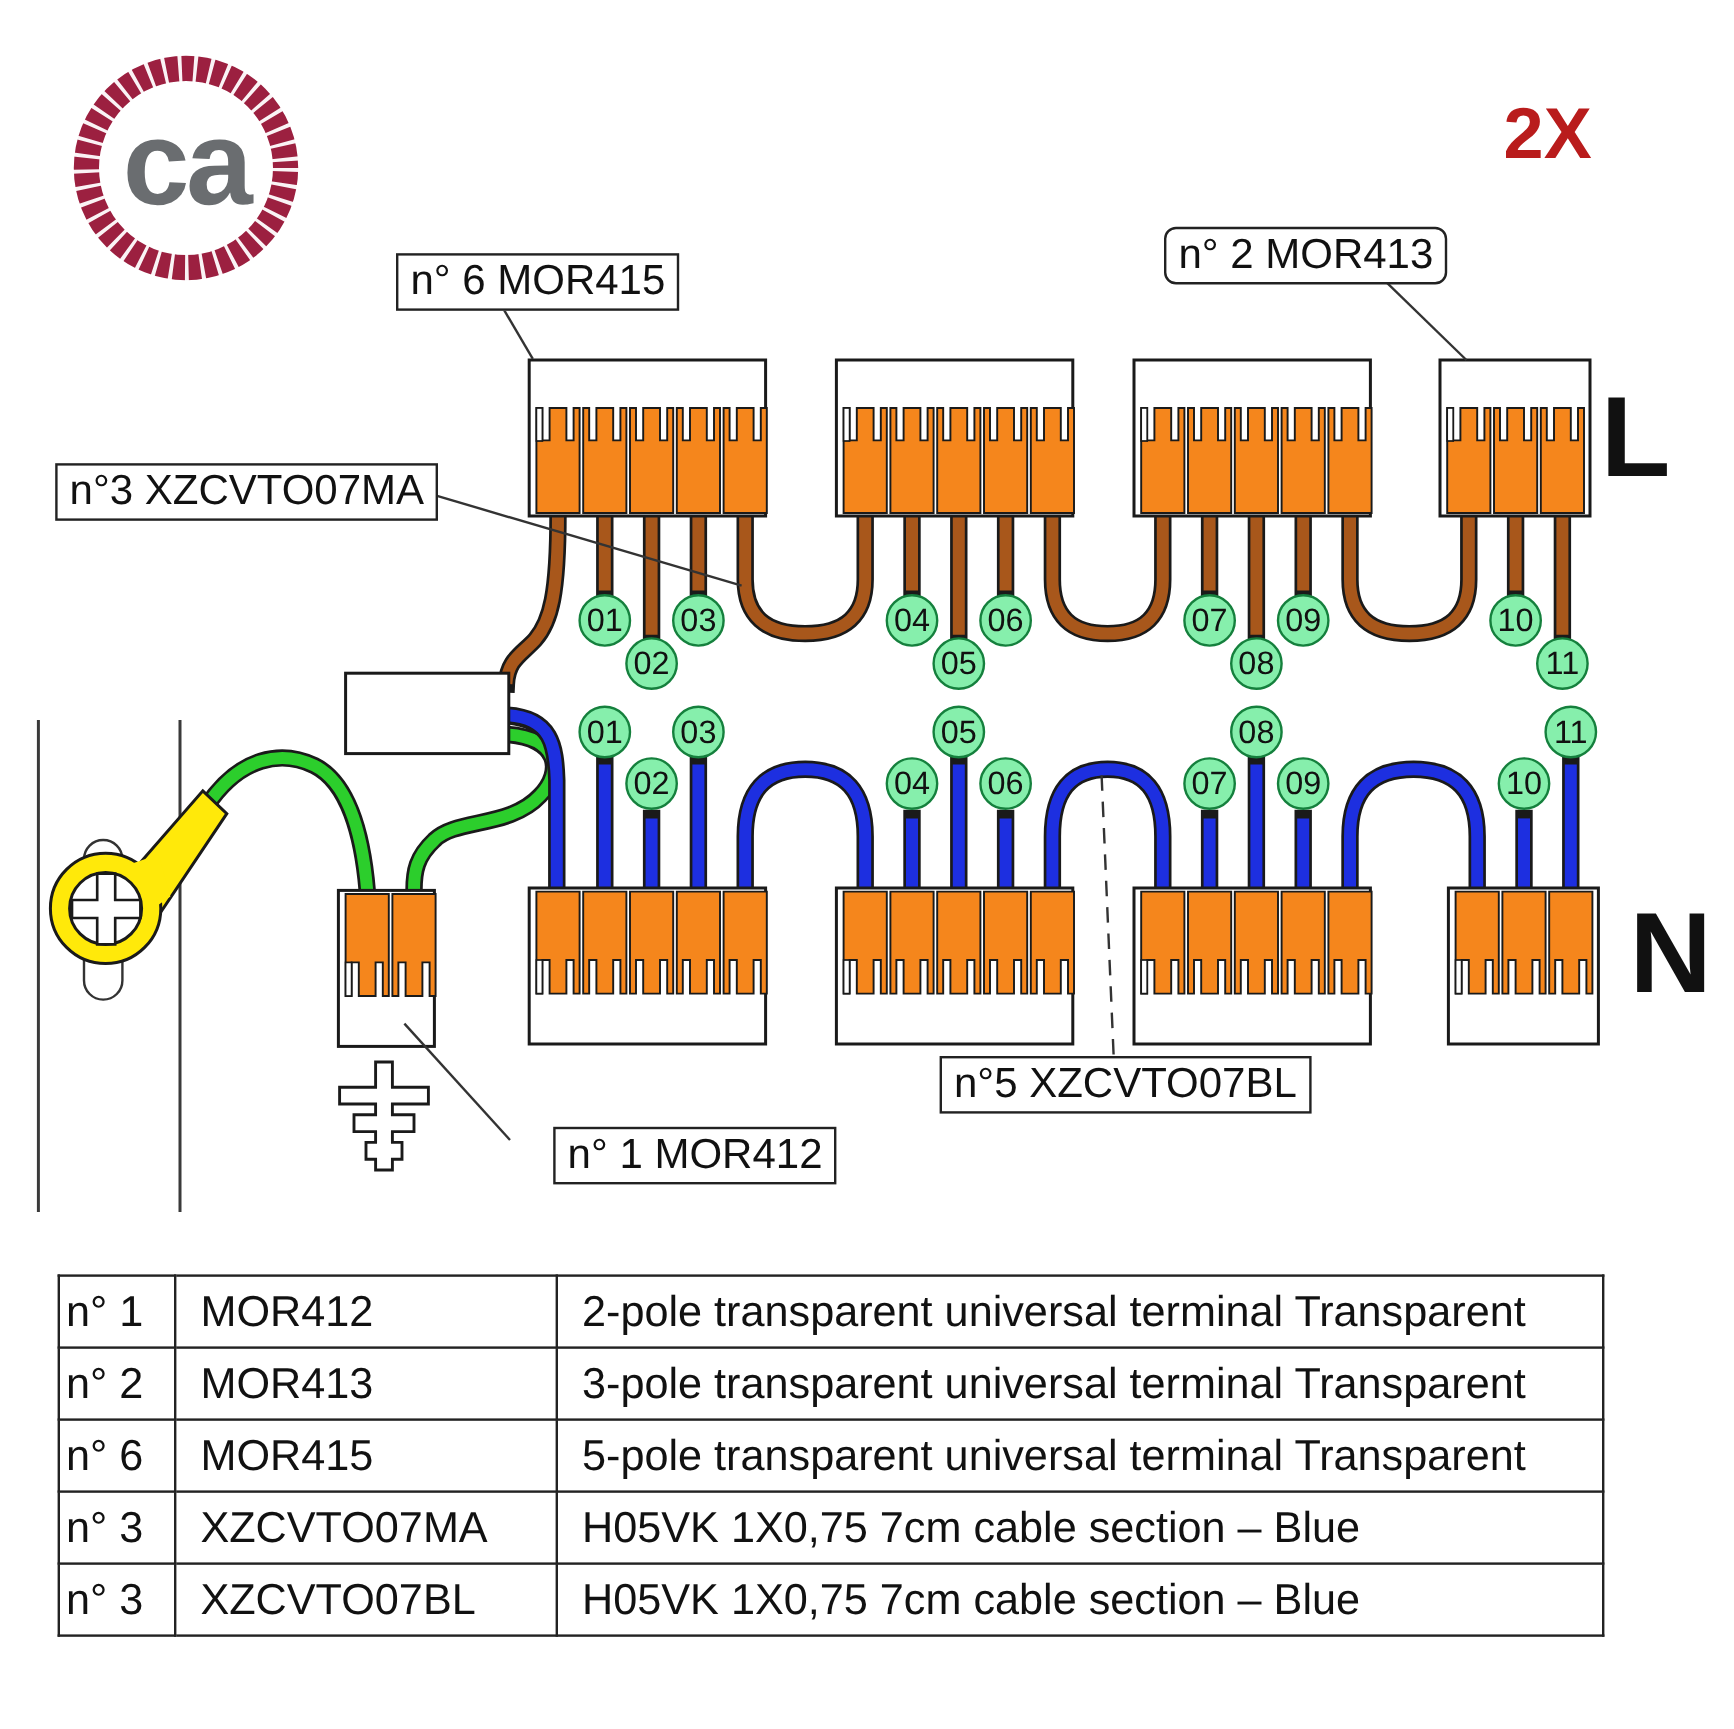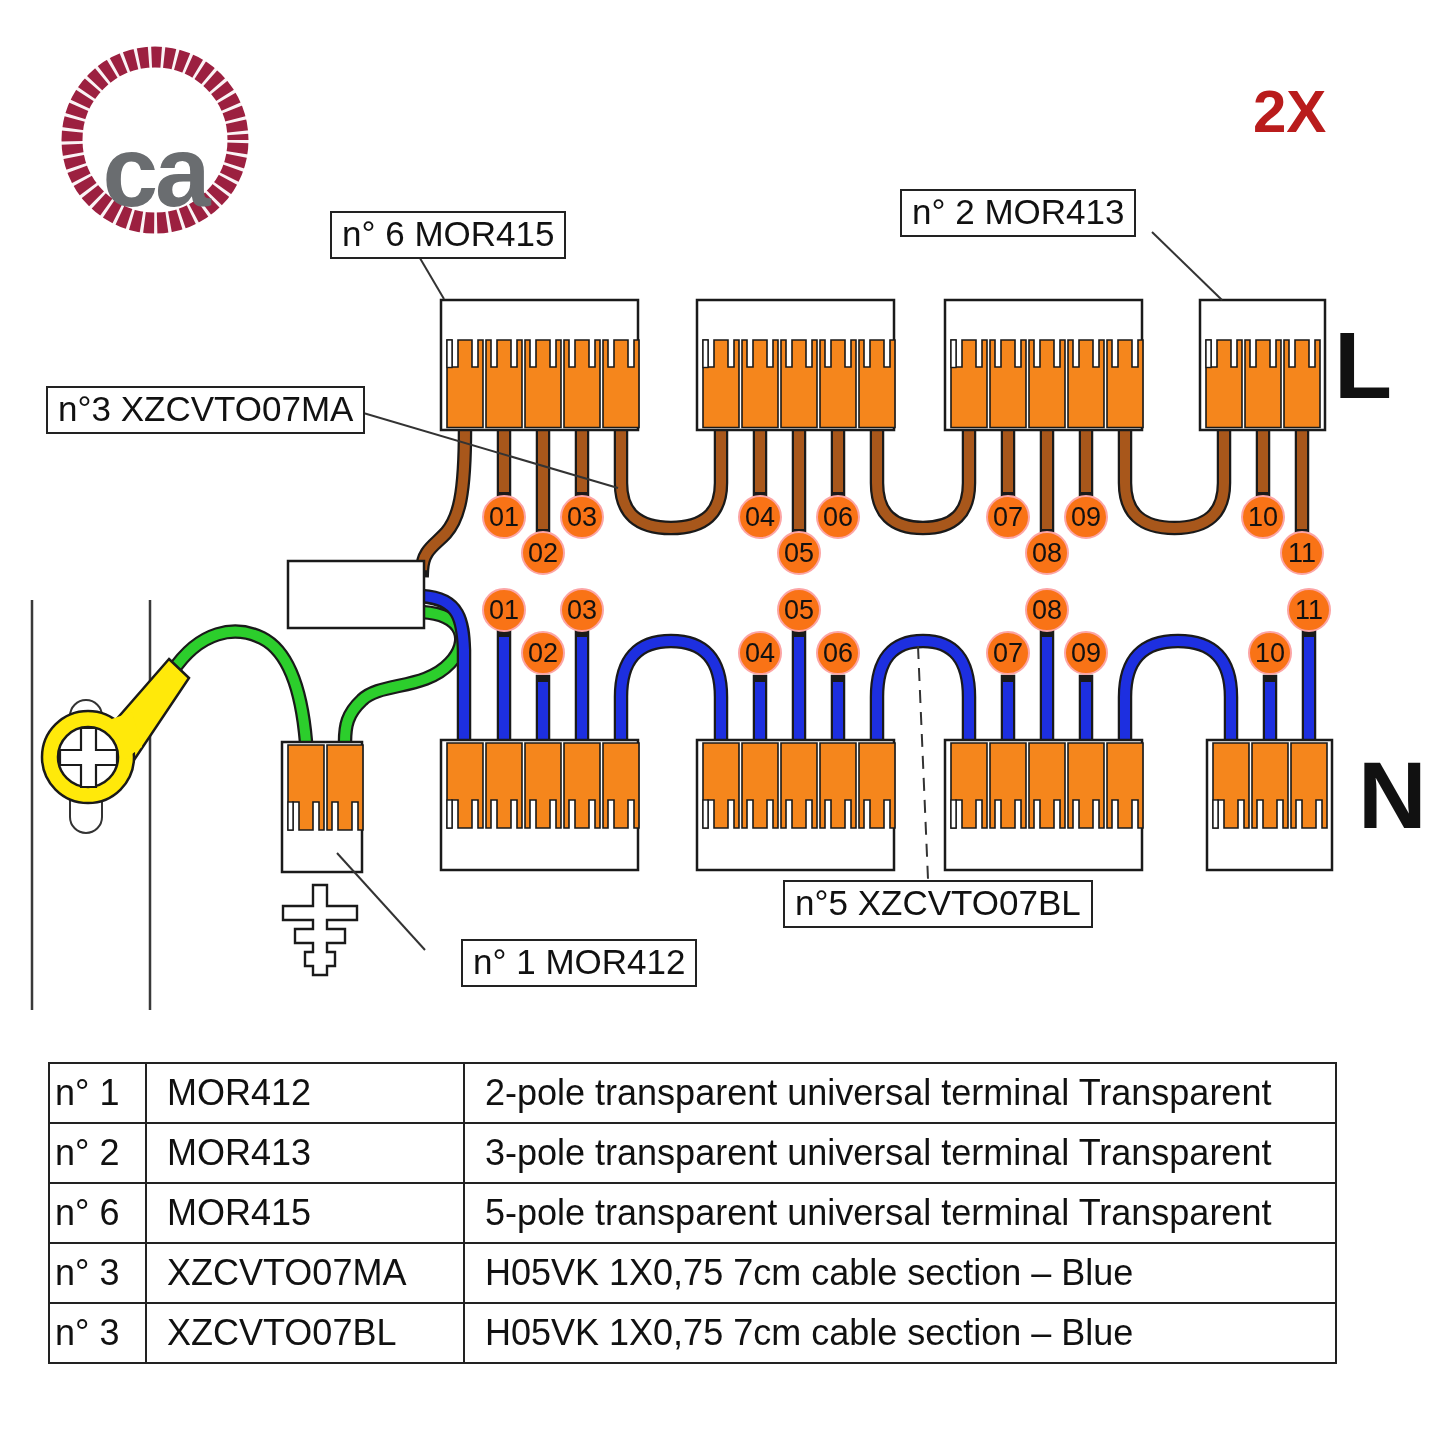--- a/index.html
+++ b/index.html
@@ -9,26 +9,26 @@
   }
   #diagram{position:absolute;left:0;top:0;}
   .callout{
     position:absolute;background:#fff;border:2.5px solid #222;
     font-size:35px;line-height:1.05;padding:3px 10px 4px 10px;white-space:nowrap;
   }
   .big-letter{position:absolute;font-weight:bold;font-size:95px;line-height:1;color:#111;}
   .qty-note{position:absolute;font-size:60px;font-weight:bold;line-height:1;color:#b91c1c;}
   .num-circle{
     position:absolute;width:44px;height:44px;border-radius:50%;
-    border:2px solid #fca5a5;background:#f97316;display:flex;align-items:center;justify-content:center;
+    border:2px solid #15803d;background:#86efac;display:flex;align-items:center;justify-content:center;
     font-size:27px;color:#111;box-sizing:border-box;
   }
   .logo-text{
     position:absolute;left:85px;top:86px;width:140px;text-align:center;
-    font-size:100px;font-weight:bold;letter-spacing:-3px;line-height:1;color:#6A6D70;margin-top:35px;
+    font-size:100px;font-weight:bold;letter-spacing:-3px;line-height:1;color:#6A6D70;
   }
   table.parts{
     position:absolute;left:48px;top:1062px;width:1289px;
     border-collapse:collapse;table-layout:fixed;
   }
   table.parts td{
     border:2.5px solid #222;height:58px;font-size:36px;color:#111;
     padding:0 6px 0 20px;white-space:nowrap;overflow:hidden;vertical-align:middle;
   }
   table.parts td.c1{width:84px;padding-left:5px;}
@@ -180,21 +180,21 @@
     </svg>
 
   <div class="logo-text">ca</div>
 
   <div class="qty-note" style="left:1253px;top:82px;">2X</div>
 
   <div class="big-letter" style="left:1334px;top:318px;">L</div>
   <div class="big-letter" style="left:1358px;top:748px;">N</div>
 
   <div class="callout" style="left:330px;top:211px;">n° 6 MOR415</div>
-  <div class="callout" style="left:900px;top:189px;">n° 2  MOR413</div>
+  <div class="callout" style="left:970px;top:189px;border-radius:10px;">n° 2  MOR413</div>
   <div class="callout" style="left:46px;top:386px;">n°3 XZCVTO07MA</div>
   <div class="callout" style="left:783px;top:880px;">n°5 XZCVTO07BL</div>
   <div class="callout" style="left:425px;top:939px;margin-left:36px;">n° 1 MOR412</div>
 
   <table class="parts">
     <tbody>
         <tr>
       <td class="c1">n° 1</td>
       <td class="c2">MOR412</td>
       <td class="c3">2-pole transparent universal terminal Transparent</td>

